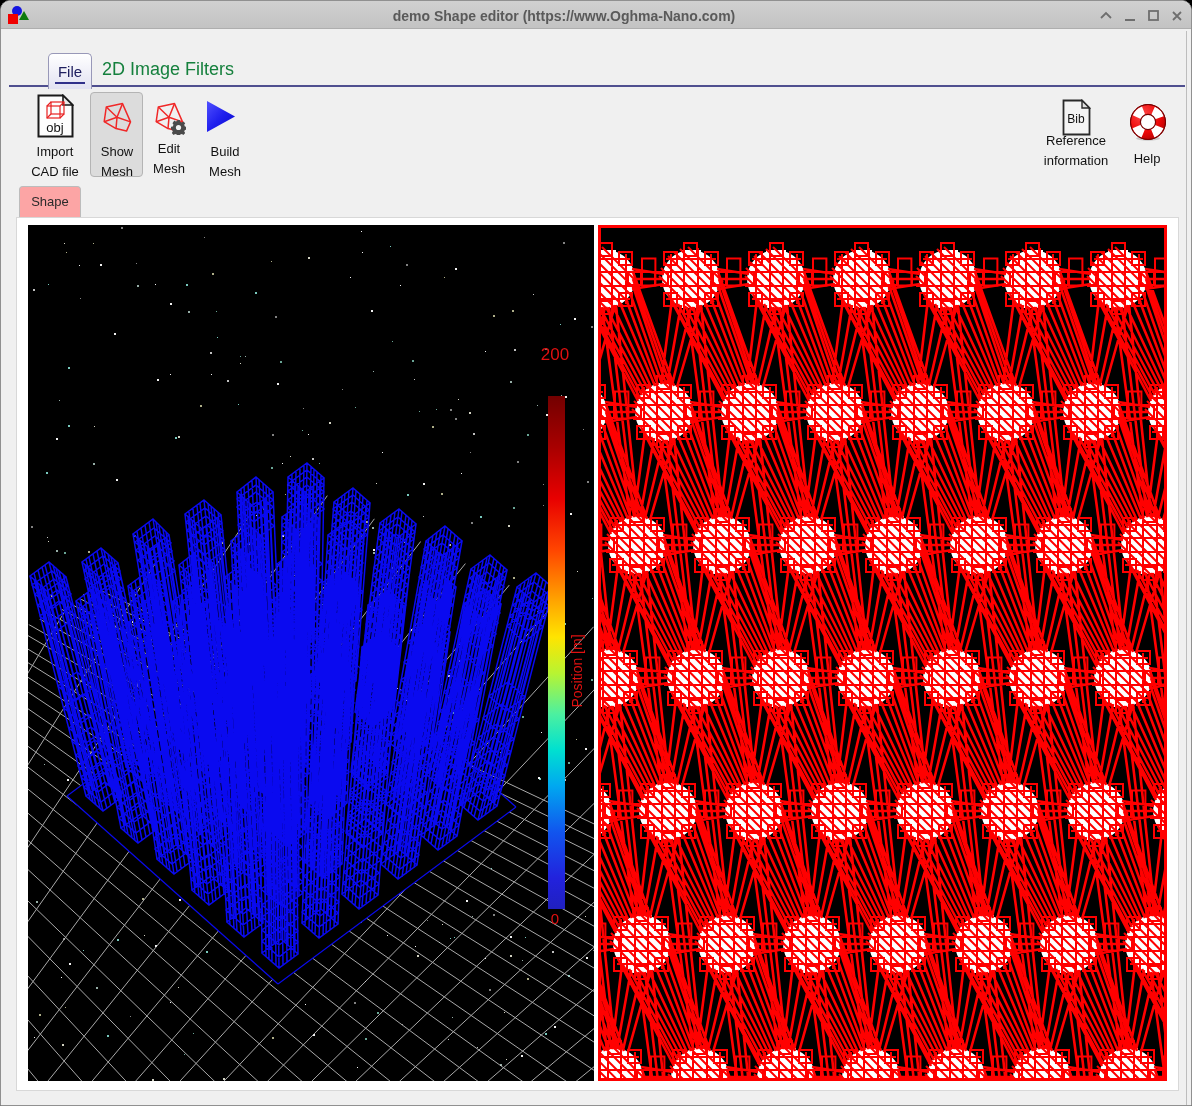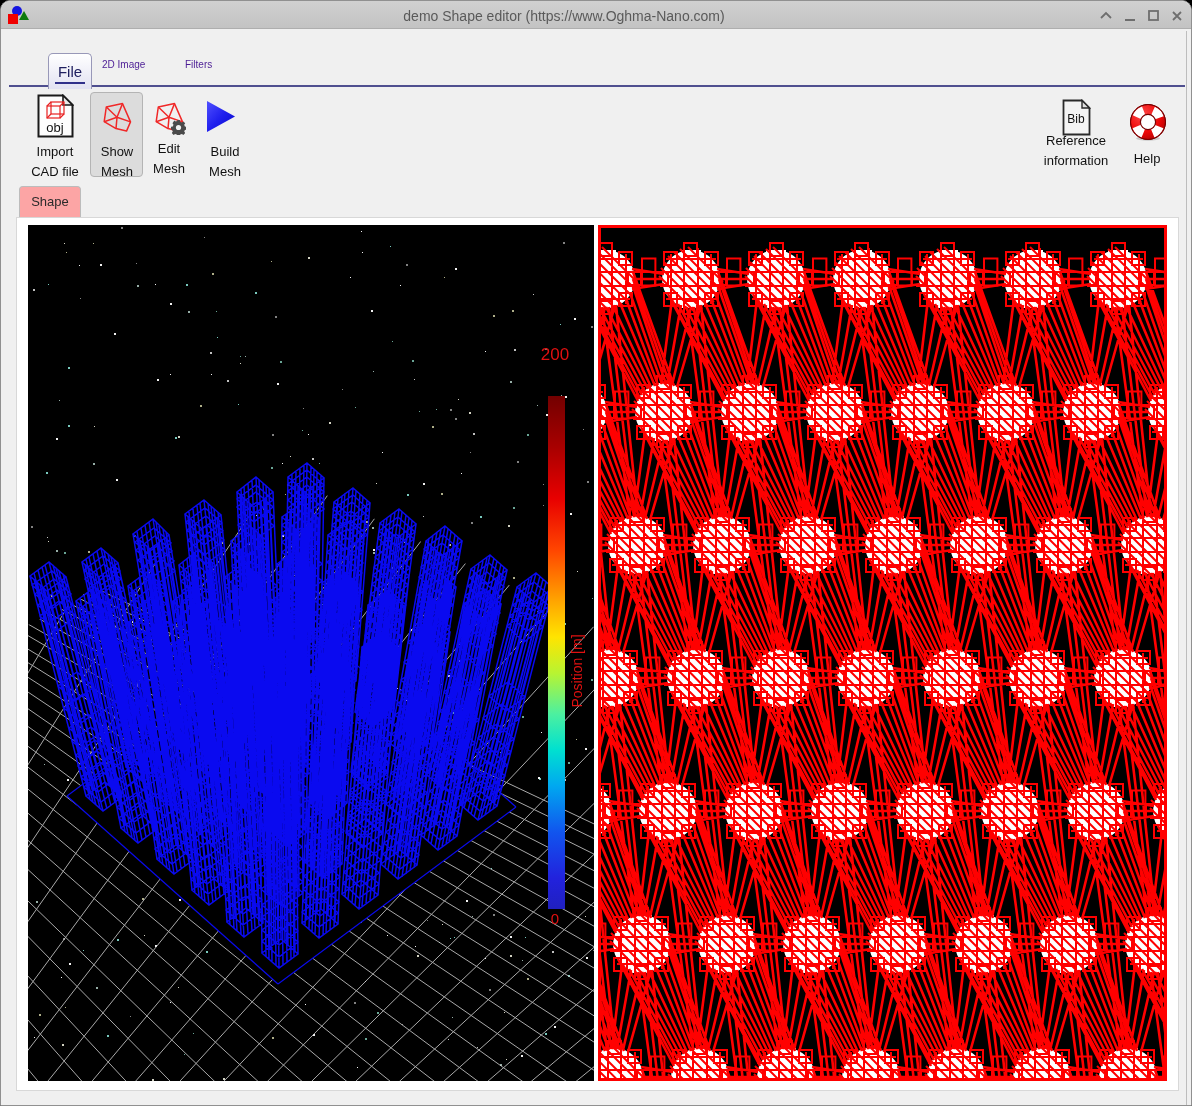--- a/index.html
+++ b/index.html
@@ -1,21 +1,21 @@
 <!DOCTYPE html>
 <html><head><meta charset="utf-8"><style>
 *{margin:0;padding:0;box-sizing:border-box}
 body{width:1192px;height:1106px;background:#000;font-family:"Liberation Sans",sans-serif;position:relative;overflow:hidden}
 .win{position:absolute;left:0;top:0;width:1192px;height:1106px;background:#f0f0f0;border-radius:10px 10px 0 0;border:1px solid #909090;overflow:hidden}
 .titlebar{position:absolute;left:0;top:0;width:100%;height:28px;background:linear-gradient(#d0d0d0,#c3c3c3);border-bottom:1px solid #aeaeae;border-radius:9px 9px 0 0}
-.title{position:absolute;left:0;width:1126px;text-align:center;top:7px;font-size:14px;font-weight:normal;color:#5a5a5a}
+.title{position:absolute;left:0;width:1126px;text-align:center;top:7px;font-size:14px;font-weight:bold;color:#5a5a5a}
 .nbline{position:absolute;top:84px;left:8px;width:1176px;height:2px;background:#4f4f8f}
 .tabfile{position:absolute;left:47px;top:52px;width:44px;height:36px;background:linear-gradient(#ffffff,#e2e2f2);border:1px solid #9898b8;border-bottom:none;border-radius:5px 5px 0 0;text-align:center;font-size:15px;color:#202060;padding-top:9px}
 .tabfile span{border-bottom:2px solid #30308a;padding:0 3px 2px 3px}
-.tablbl{position:absolute;top:58px;font-size:10px;color:#4c1d95}
+.tablbl{position:absolute;top:58px;font-size:18px;color:#15803d}
 .toolbtn{position:absolute;text-align:center;font-size:13px;color:#111;line-height:20px}
 .showmesh{position:absolute;left:89px;top:91px;width:53px;height:85px;background:#dcdcdc;border:1px solid #b4b4b4;border-radius:4px}
 .shapetab{position:absolute;left:18px;top:185px;width:62px;height:31px;background:#fca5a5;border:1px solid #bcbcbc;border-bottom:none;border-radius:4px 4px 0 0;text-align:center;font-size:13px;color:#2a2a2a;padding-top:7px}
 .frame{position:absolute;left:15px;top:216px;width:1163px;height:874px;background:#fff;border:1px solid #d8d8d8}
 </style></head><body>
 <div class="win">
 <div class="titlebar">
 <svg style="position:absolute;left:6px;top:3px" width="24" height="22" viewBox="0 0 24 22">
 <circle cx="10" cy="7" r="5" fill="#1515e0"></circle>
 <rect x="1" y="10" width="10" height="10" fill="#f00000"></rect>

